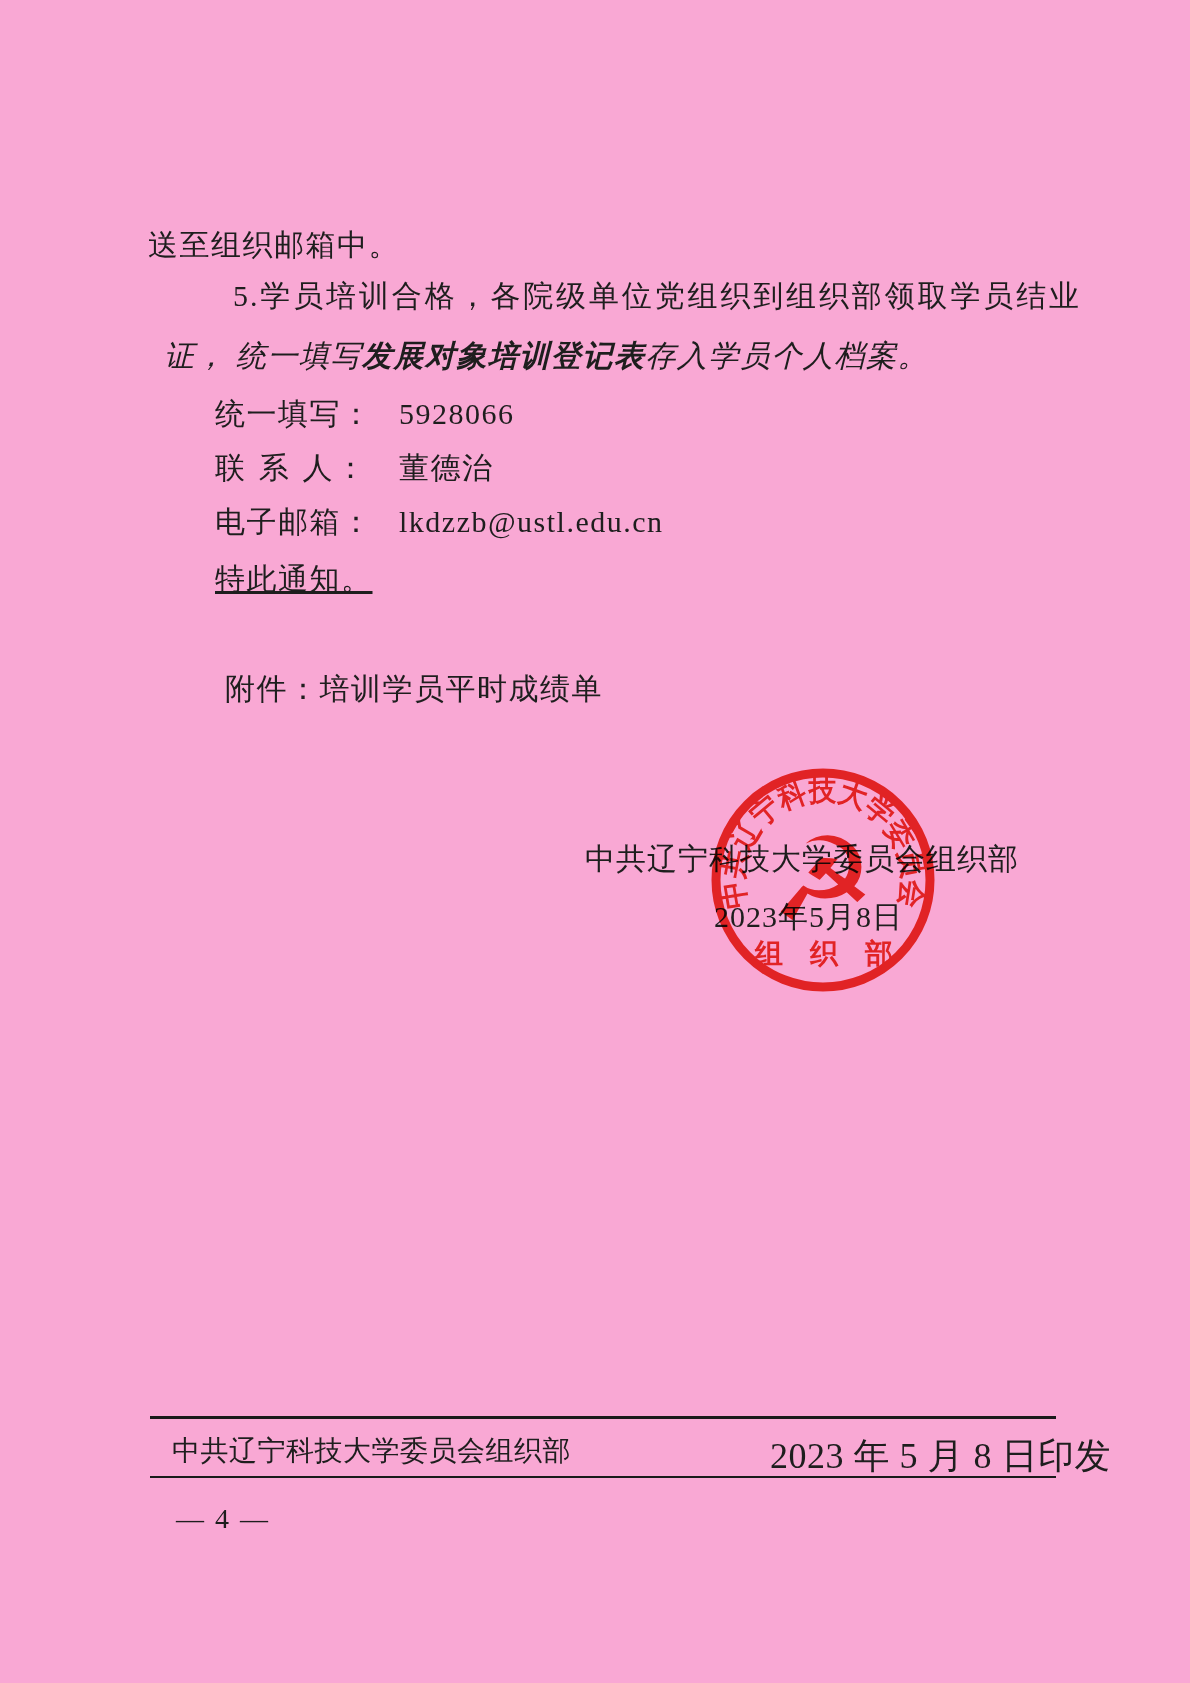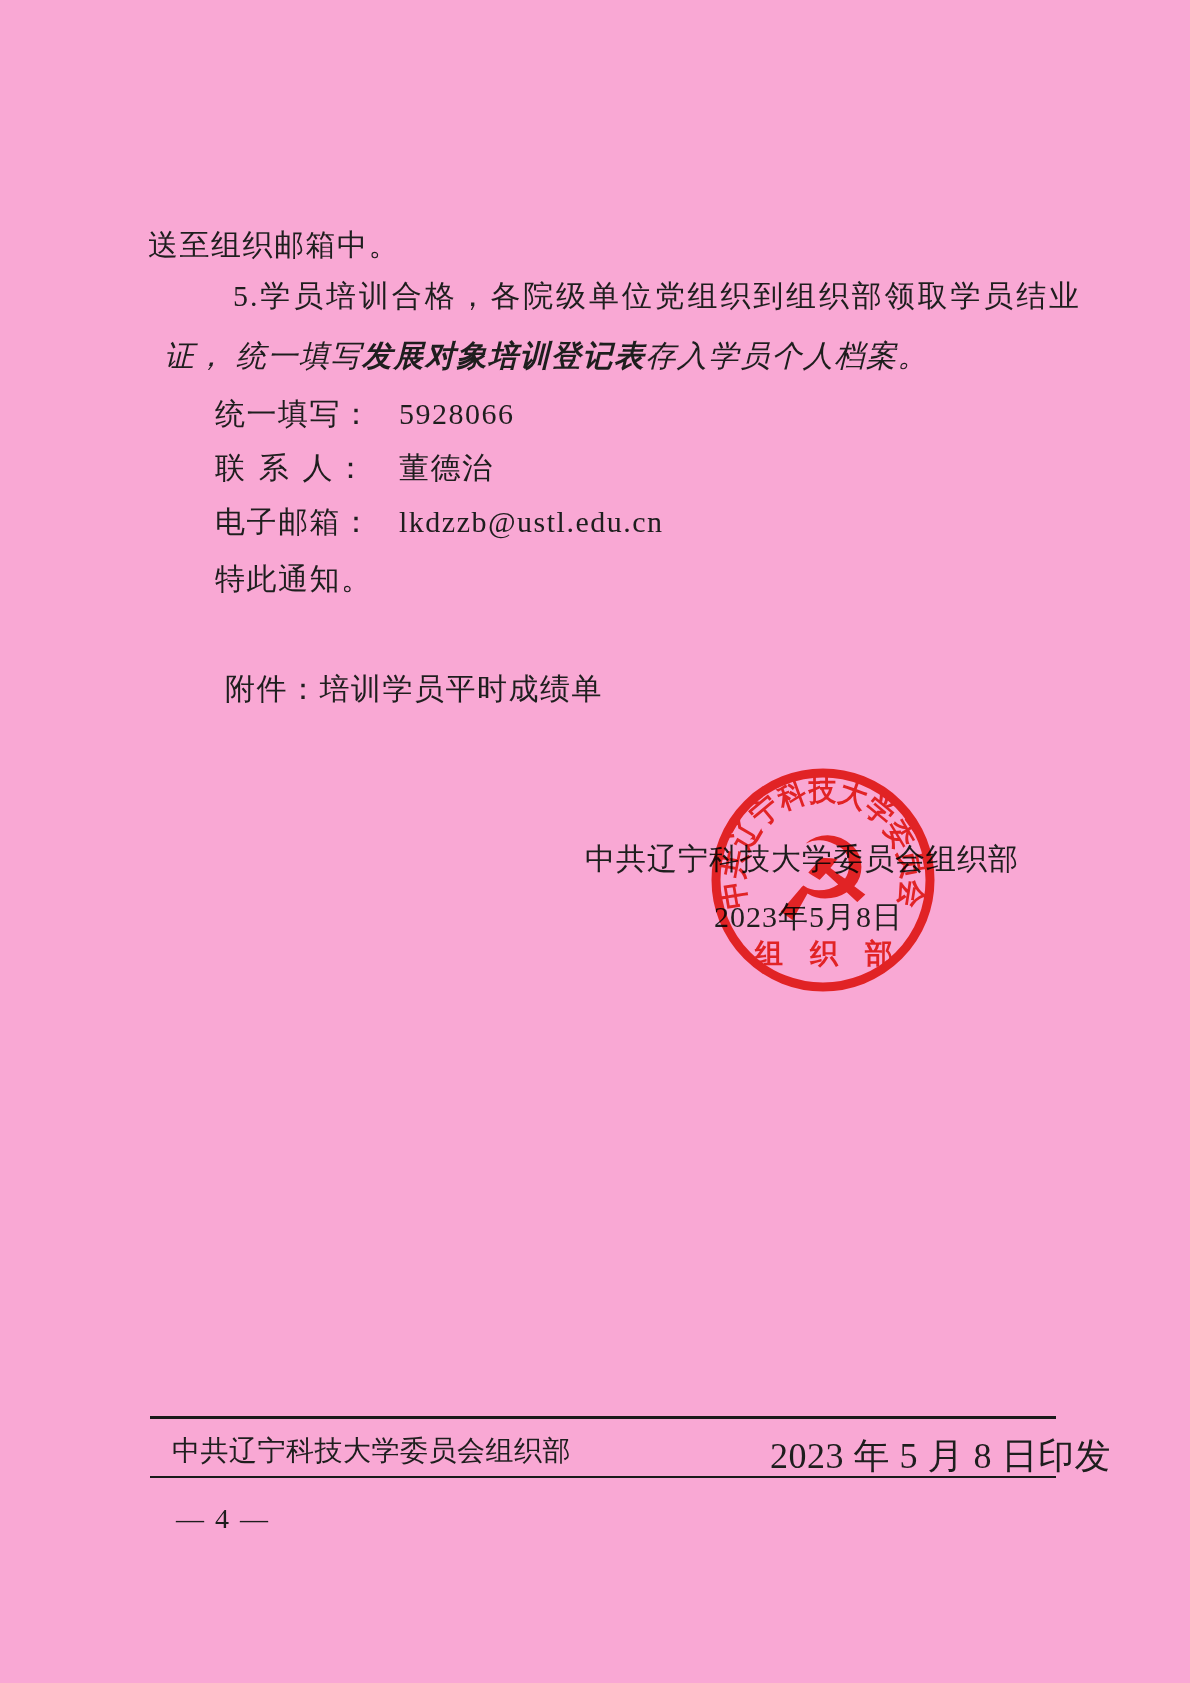--- a/index.html
+++ b/index.html
@@ -21,21 +21,21 @@
   .l-intro{left:148px;top:228px;}
   .l-item5a{left:202px;top:279px;width:848px;letter-spacing:2px;
             text-align:justify;text-align-last:justify;white-space:normal;margin-left:31px;}
   .l-item5b{left:164px;top:339px;font-style:italic;}
   .l-item5b b{font-weight:bold;}
   .c-phone{left:215px;top:397px;}
   .c-person{left:215px;top:451px;}
   .c-email{left:215px;top:505px;}
   .lbl{display:inline-block;width:152px;text-align:justify;text-align-last:justify;}
   .val{margin-left:32px;}
-  .l-closing{left:215px;top:562px;}
+  .l-closing{left:215px;top:562px;text-decoration:underline;}
   .l-attach{left:215px;top:672px;margin-left:10px;}
   .l-sig{left:585px;top:842px;letter-spacing:1px;}
   .l-date{left:714px;top:900px;letter-spacing:1px;}
   .seal{
     position:absolute;left:707px;top:764px;width:232px;height:232px;
     mix-blend-mode:multiply;opacity:0.93;
   }
   .seal text{font-family:"Liberation Serif","DejaVu Serif",serif;}
   .emblem{font-family:"DejaVu Sans",sans-serif;}
   .rule{position:absolute;left:150px;width:906px;background:#1a1a1a;}

